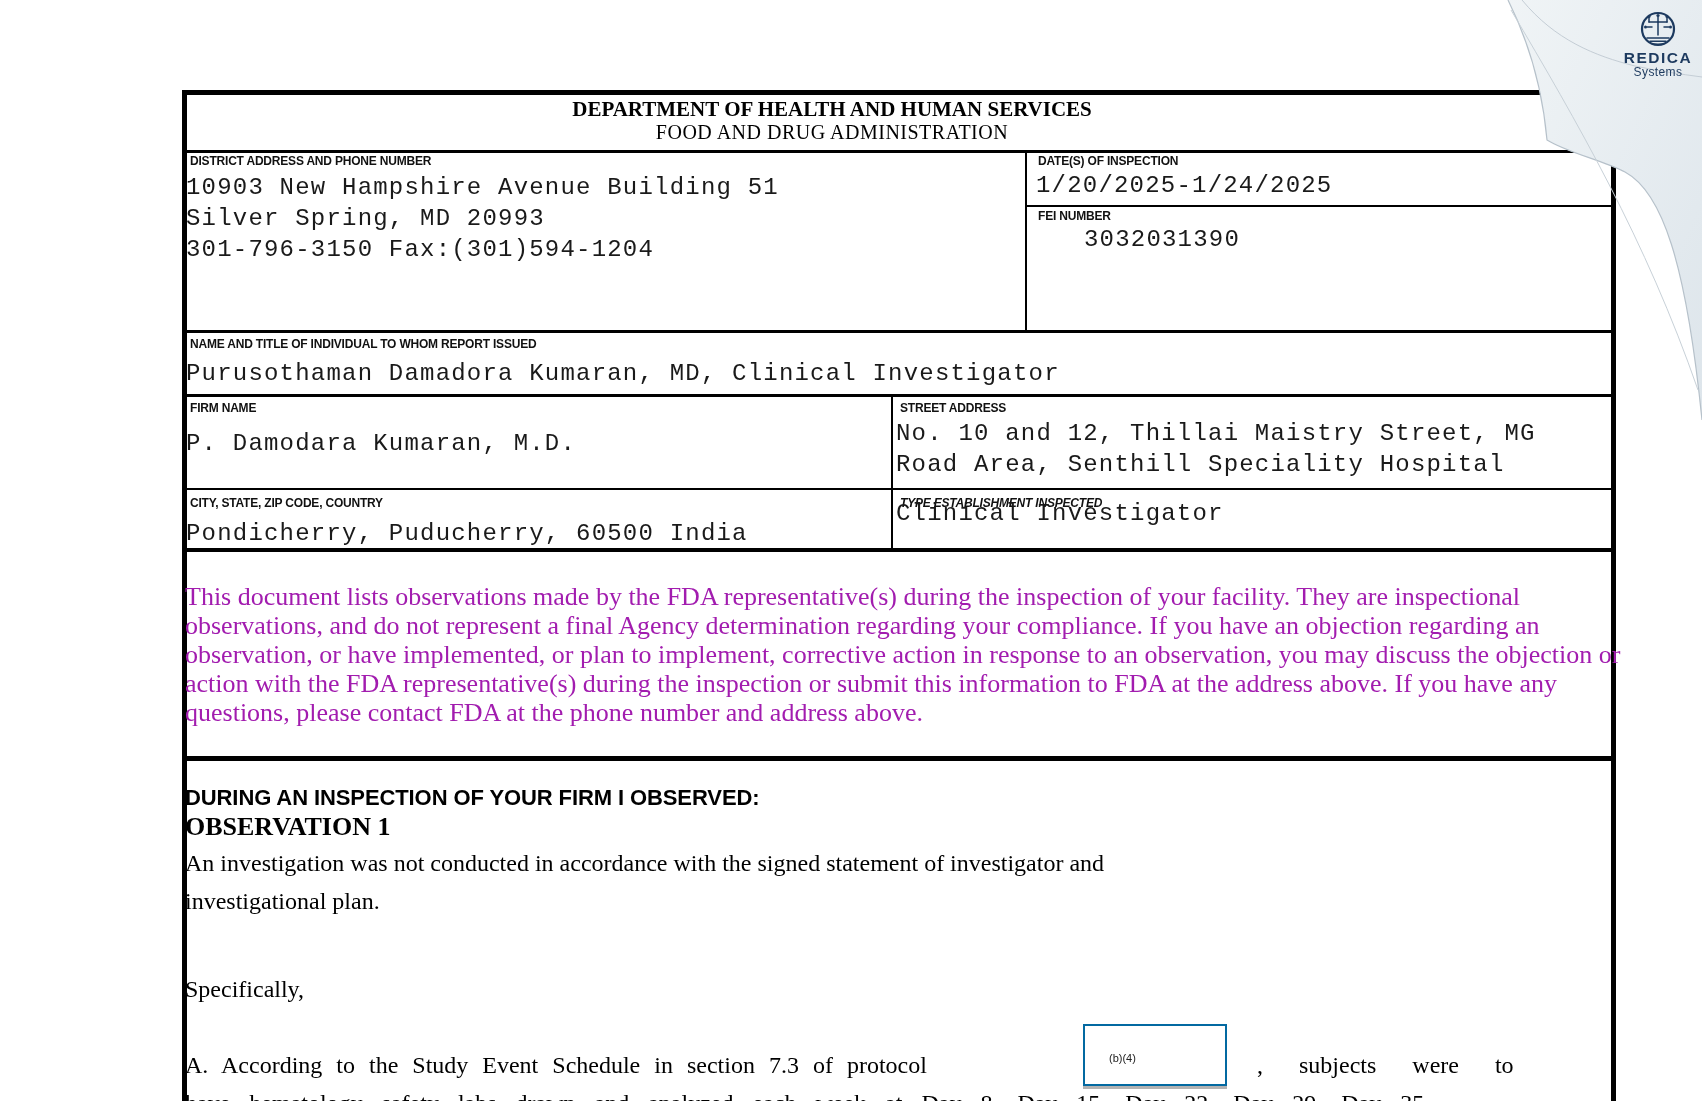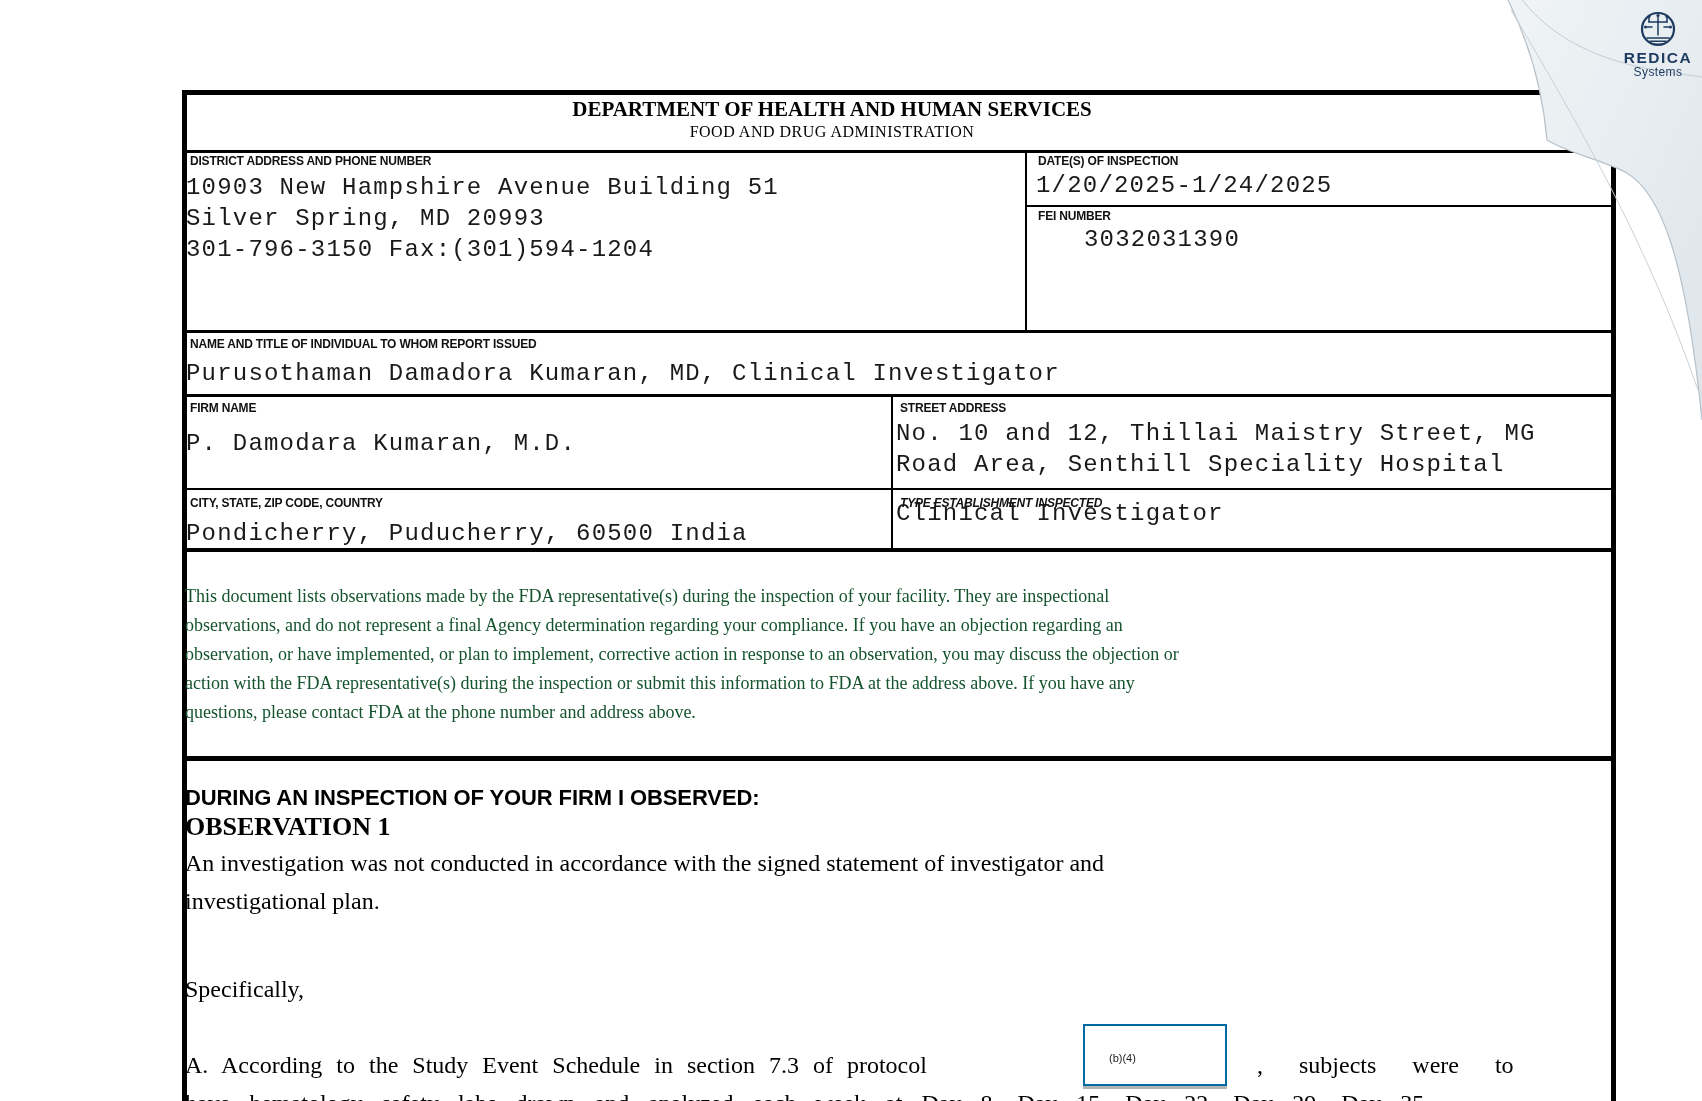--- a/index.html
+++ b/index.html
@@ -19,26 +19,26 @@
     position:absolute;font-family:"Liberation Mono",monospace;
     font-size:24px;letter-spacing:1.2px;line-height:31px;color:#1a1a1a;
     white-space:nowrap;
   }
   .mono div{white-space:nowrap;}
   .hdr-title{
     font-family:"Liberation Serif",serif;font-weight:bold;font-size:21px;
     line-height:26px;text-align:center;white-space:nowrap;
   }
   .hdr-sub{
-    font-family:"Liberation Serif",serif;font-size:16px;line-height:20px;
+    font-family:"Liberation Serif",serif;font-size:20px;line-height:20px;
     text-align:center;letter-spacing:0.5px;white-space:nowrap;
   }
   .notice{
-    position:absolute;font-family:"Liberation Serif",serif;font-size:18px;
-    line-height:29px;color:#14532d;
+    position:absolute;font-family:"Liberation Serif",serif;font-size:26px;
+    line-height:29px;color:#a21caf;
   }
   .notice div{white-space:nowrap;}
   .obs{position:absolute;font-family:"Liberation Serif",serif;color:#000;}
   .obs-intro{
     font-family:"Liberation Sans",sans-serif;font-weight:bold;font-size:22px;
     line-height:24px;white-space:nowrap;letter-spacing:-0.1px;
   }
   .obs-head{
     font-family:"Liberation Serif",serif;font-weight:bold;font-size:26px;
     line-height:34px;white-space:nowrap;

